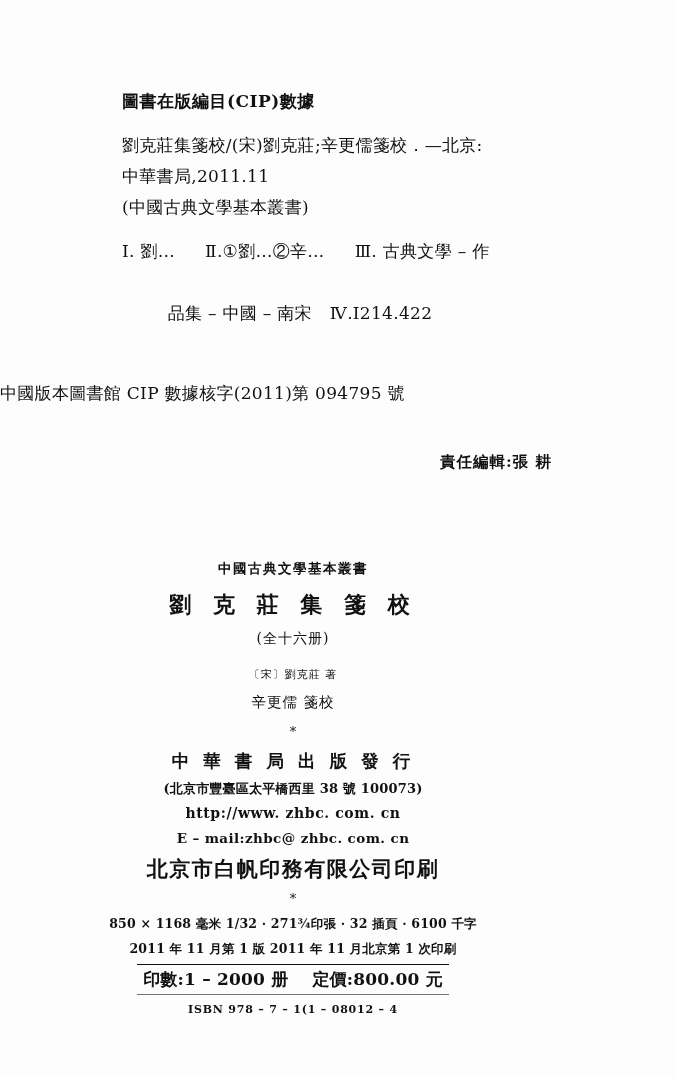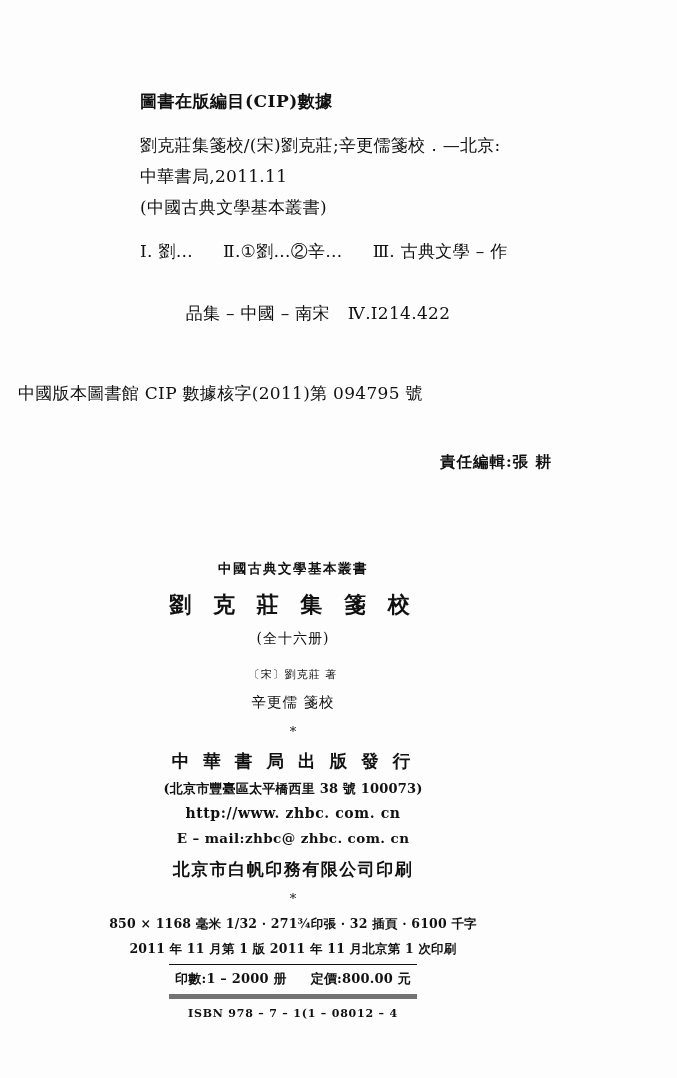--- a/index.html
+++ b/index.html
@@ -18,21 +18,21 @@
   .page {
     position: relative;
     width: 677px;
     height: 1078px;
     background: #fdfdfd;
   }
 
   
   .cip {
     position: absolute;
-    left: 18px;
+    left: 0;
     top: 86px;
     width: 648px;
   }
   .cip-title {
     font-size: 17px;
     font-weight: bold;
     letter-spacing: 0.5px;
     padding-left: 122px;
     line-height: 30px;
   }
@@ -131,21 +131,21 @@
     letter-spacing: 0.6px;
     line-height: 25px;
   }
   .email {
     font-size: 13.5px;
     font-weight: bold;
     letter-spacing: 0.4px;
     line-height: 25px;
   }
   .printer {
-    font-size: 17px;
+    font-size: 21px;
     font-weight: bold;
     letter-spacing: 1.5px;
     line-height: 32px;
     margin-top: 2px;
   }
   .star2 {
     font-size: 13px;
     line-height: 20px;
     margin-top: 4px;
   }
@@ -156,28 +156,28 @@
     line-height: 25px;
     margin-top: 2px;
   }
   .editions {
     font-size: 12.5px;
     font-weight: bold;
     letter-spacing: 0.2px;
     line-height: 25px;
   }
   .priceline {
-    font-size: 13px;
+    font-size: 17px;
     font-weight: bold;
     letter-spacing: 0.2px;
     line-height: 24px;
     display: inline-block;
     padding: 2px 6px 3px 6px;
     border-top: 1px solid #111;
-    border-bottom: 5px solid #737373;
+    border-bottom: 1px solid #737373;
     margin-top: 3px;
   }
   .isbn {
     font-size: 11px;
     font-weight: bold;
     letter-spacing: 0.8px;
     line-height: 30px;
   }
   .price-gap { display: inline-block; width: 24px; }
   .sp-md { display: inline-block; width: 18px; }

